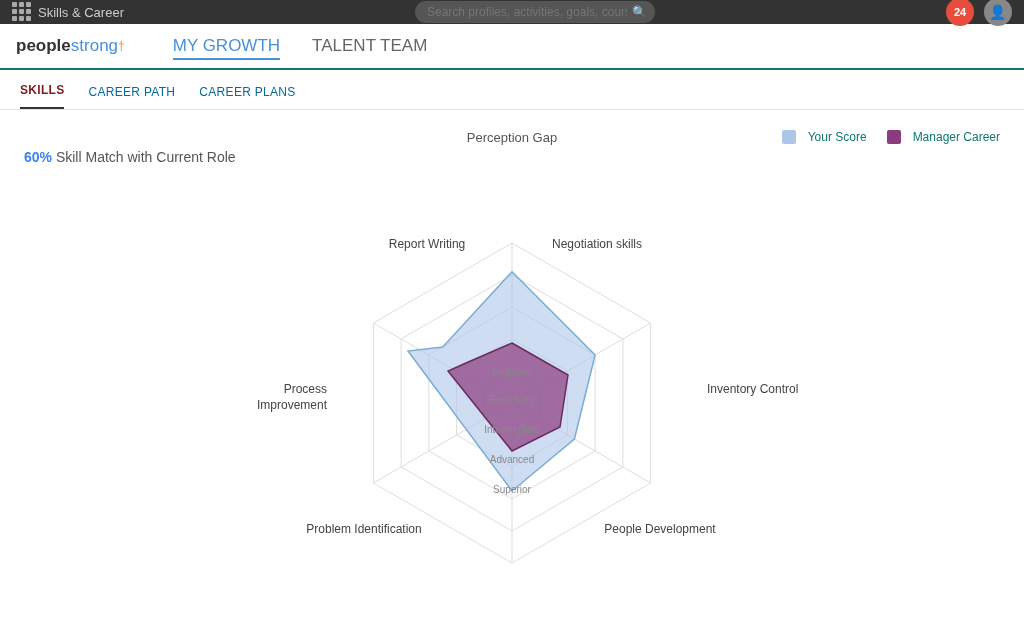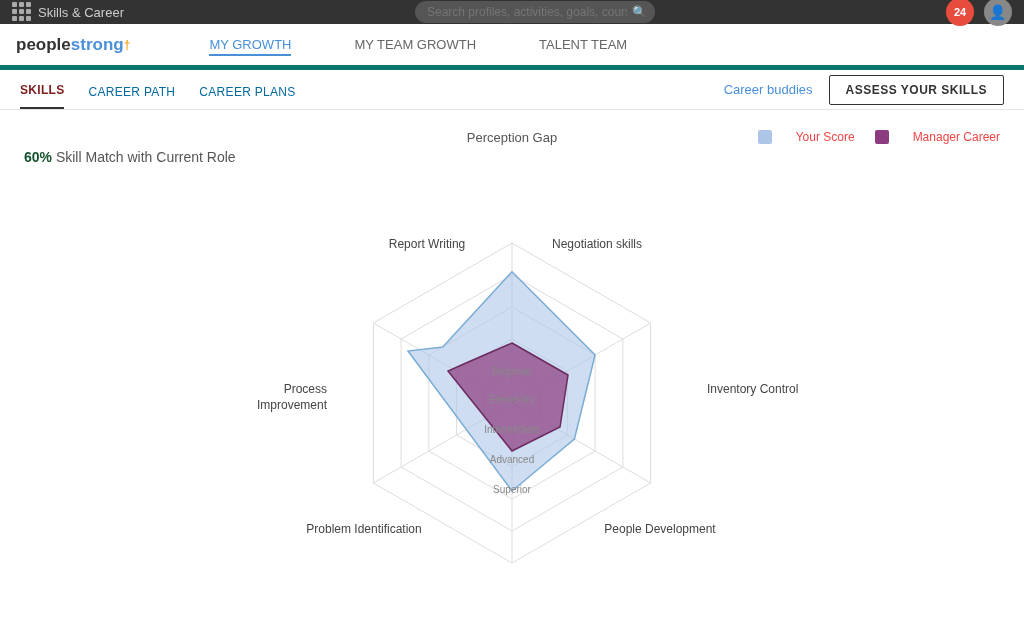--- a/index.html
+++ b/index.html
@@ -87,46 +87,45 @@
       display: flex;
       align-items: center;
       justify-content: center;
       color: white;
       font-size: 14px;
     }
 
     
     .secondary-nav {
       background: #fff;
-      border-bottom: 5px solid #0f766e;
+      border-bottom: 2px solid #0f766e;
       height: 46px;
       display: flex;
       align-items: center;
       padding: 0 16px;
       gap: 32px;
     }
     .logo {
       font-size: 20px;
       font-weight: bold;
       margin-right: 16px;
       display: flex;
       align-items: center;
     }
     .logo-people { color: #333; font-weight: 700; font-size: 17px; }
-    .logo-strong { color: #4a90d9; font-weight: 700; font-size: 17px; }
+    .logo-strong { color: #4a90d9; font-weight: 400; font-size: 17px; }
     .logo-mark { color: #f5a623; font-size: 12px; vertical-align: super; }
     .nav-item {
-      font-size: 13px;
+      font-size: 17px;
       color: #666;
       cursor: pointer;
       padding: 4px 0;
       text-decoration: none;
       font-weight: 500;
       white-space: nowrap;
-      margin-left: 31px;
     }
     .nav-item.active {
       color: #4a90d9;
       border-bottom: 2px solid #4a90d9;
       padding-bottom: 2px;
     }
 
     
     .tab-bar {
       background: #fff;
@@ -189,39 +188,39 @@
       color: #555;
       font-weight: 500;
       margin-bottom: 4px;
       text-align: center;
     }
     .skill-match {
       font-size: 14px;
       color: #555;
     }
     .skill-match-pct {
-      color: #14532d;
+      color: #3b82f6;
       font-weight: 700;
     }
 
     
     .legend {
       position: absolute;
       top: 20px;
       right: 24px;
       display: flex;
       gap: 20px;
       align-items: center;
     }
     .legend-item {
       display: flex;
       align-items: center;
-      gap: 24px;
-      font-size: 12px;
-      color: #ef4444;
+      gap: 12px;
+      font-size: 12px;
+      color: #0f766e;
     }
     .legend-color {
       width: 14px; height: 14px;
       border-radius: 2px;
     }
 
     
     .chart-container {
       display: flex;
       justify-content: center;
@@ -268,33 +267,28 @@
   </div>
 </div>
 
 <div class="secondary-nav">
   <div class="logo">
     <span class="logo-people">people</span>
       <span class="logo-strong">strong</span>
       <span class="logo-mark">†</span>
   </div>
   <a class="nav-item active">MY GROWTH</a>
-  <a class="nav-item">MY TEAM GROWTH</a>
   <a class="nav-item">TALENT TEAM</a>
 </div>
 
 <div class="tab-bar">
   <div class="tabs-left">
     <span class="tab active">SKILLS</span>
     <span class="tab">CAREER PATH</span>
     <span class="tab">CAREER PLANS</span>
-  </div>
-  <div class="tabs-right">
-    <a class="career-buddies-link">Career buddies</a>
-    <button class="assess-btn">ASSESS YOUR SKILLS</button>
   </div>
 </div>
 
 <div class="main-content">
   <div class="perception-gap">Perception Gap</div>
   <div class="skill-match">
     <span class="skill-match-pct">60%</span>
     <span>Skill Match with Current Role</span>
   </div>
 

